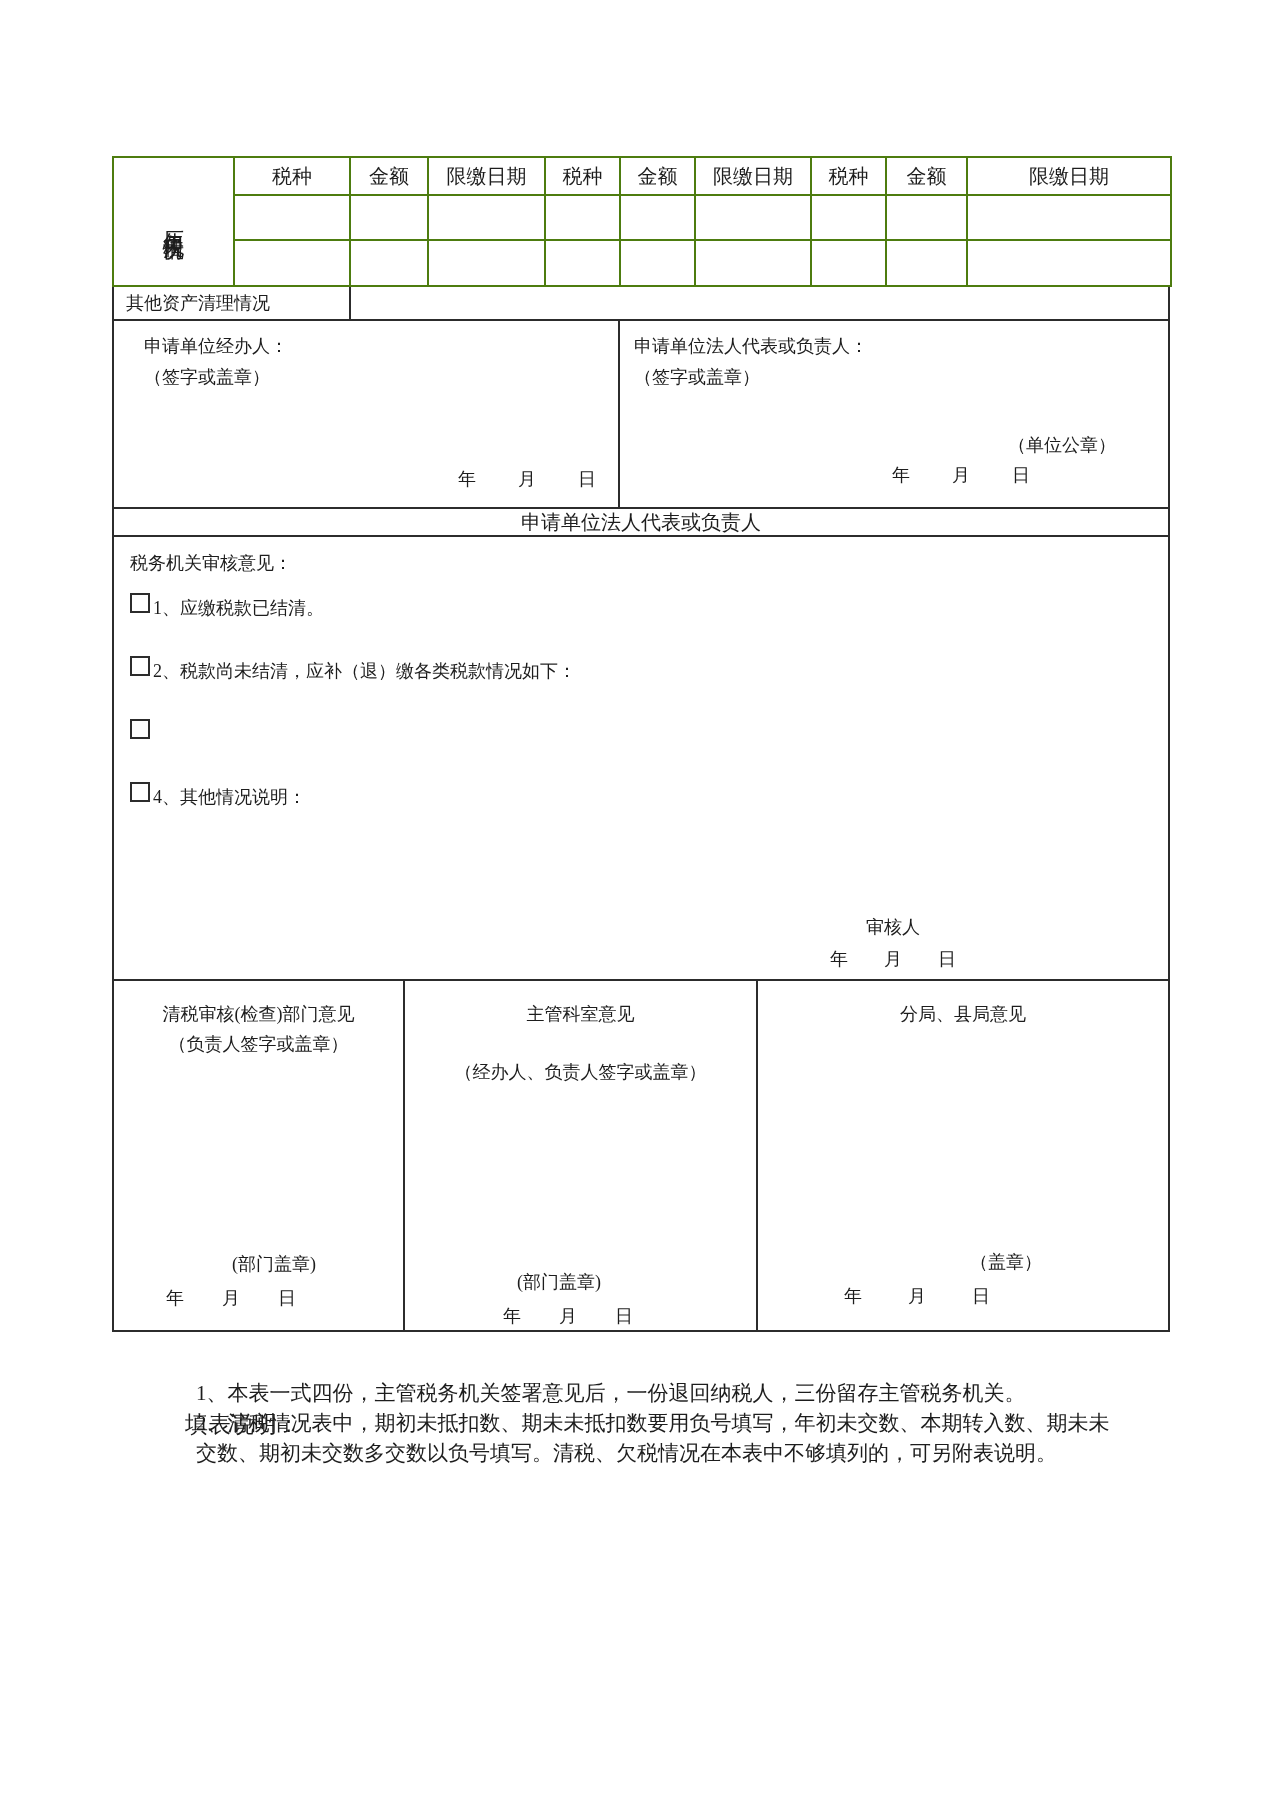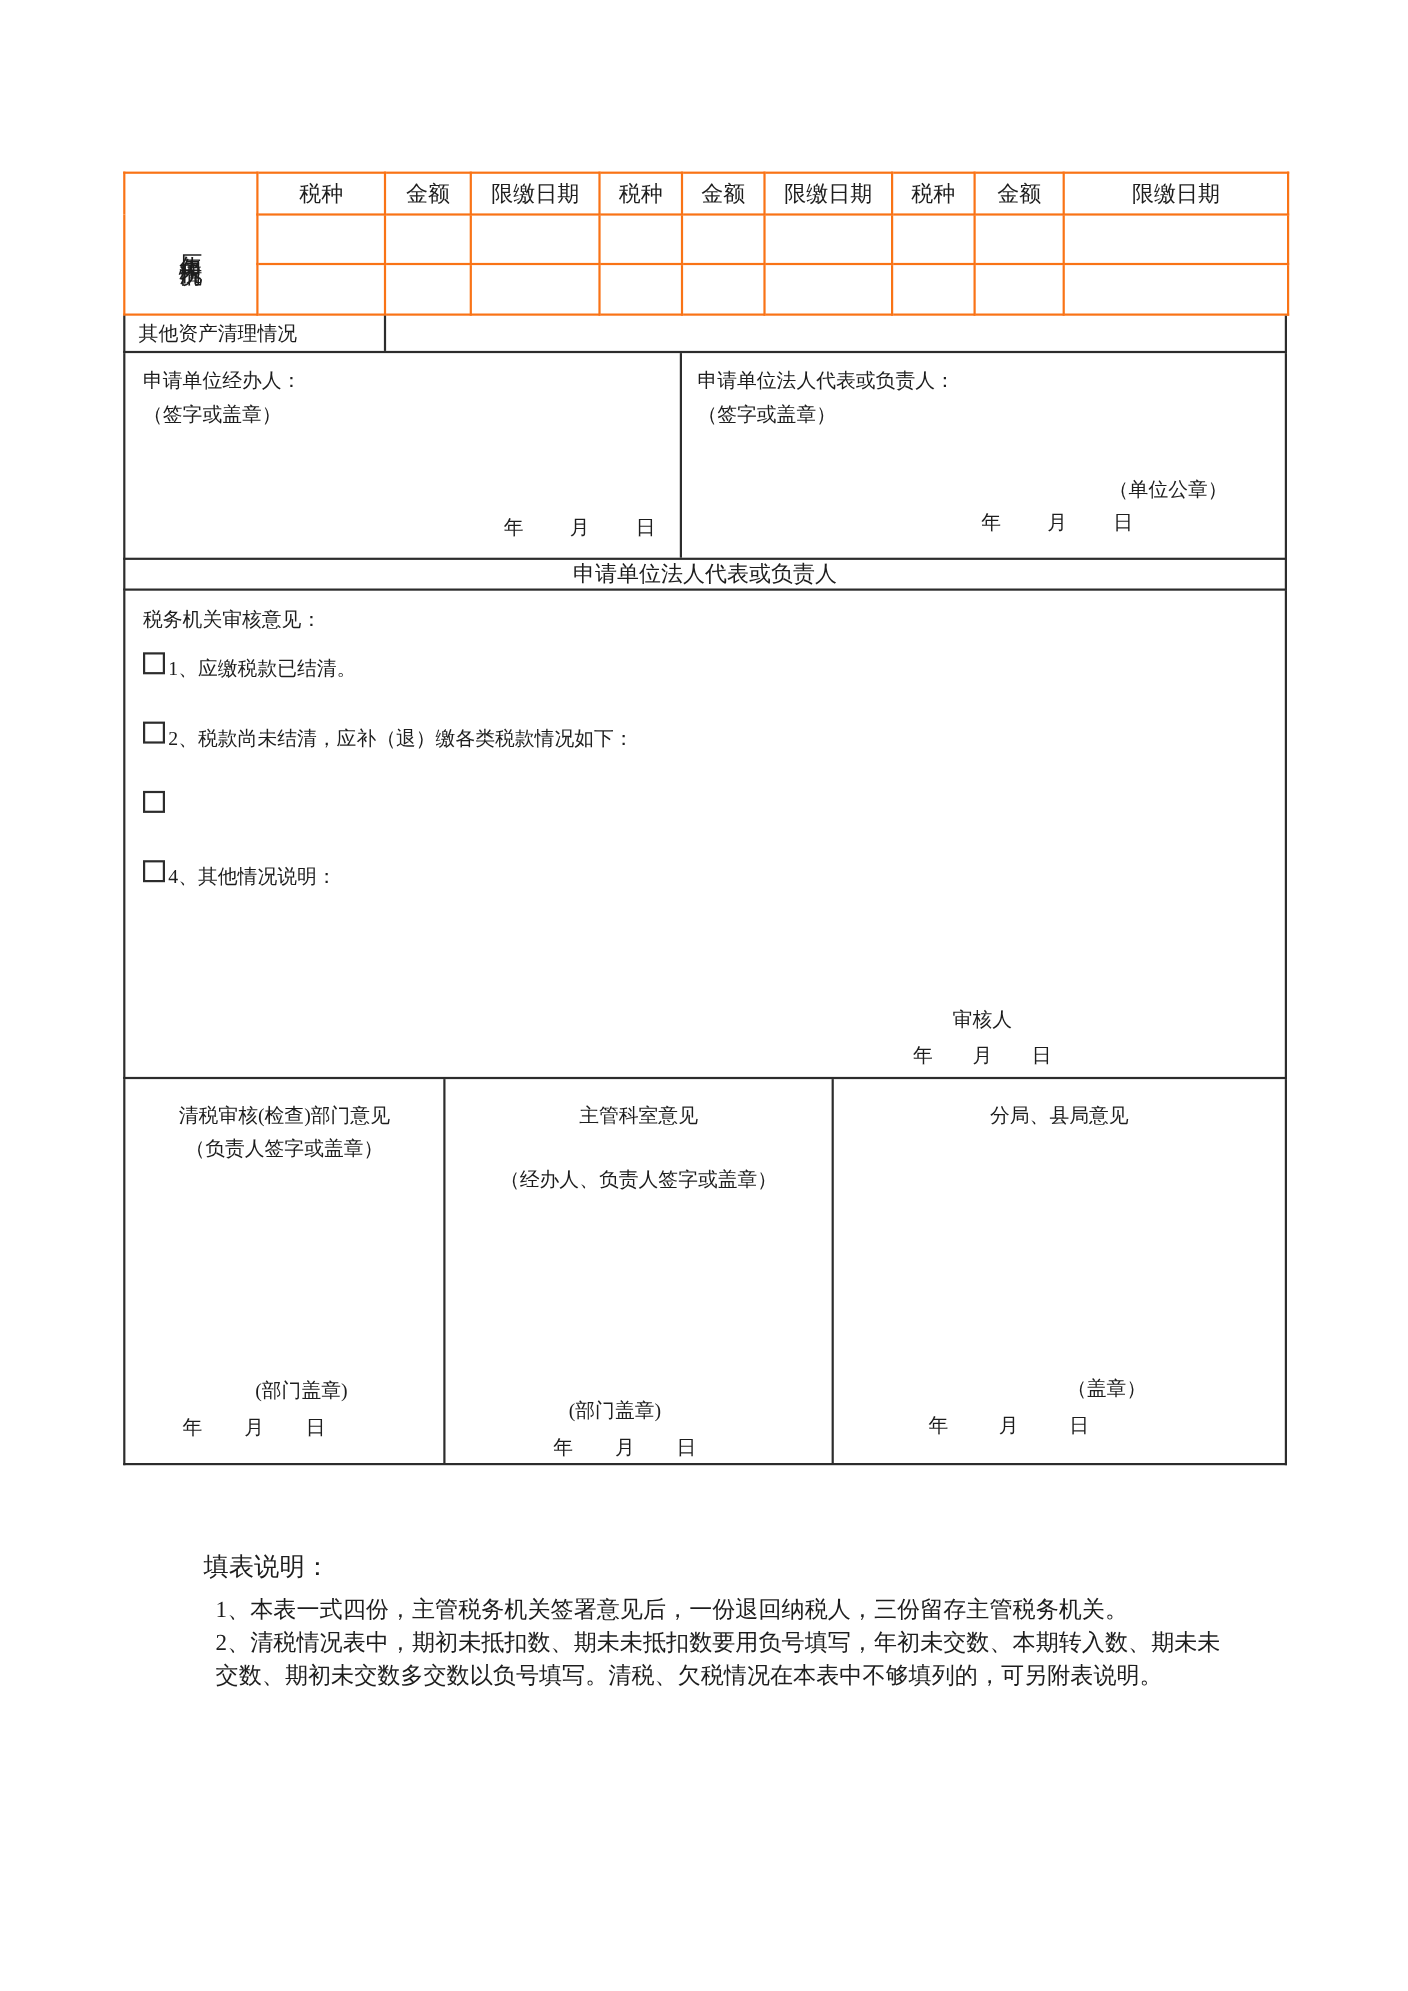--- a/index.html
+++ b/index.html
@@ -12,21 +12,21 @@
   .page { position: relative; width: 1280px; height: 1810px; overflow: hidden; }
 
   .sheet { position: absolute; left: 112px; top: 156px; width: 1058px; }
 
   
   table.arrears {
     border-collapse: collapse; table-layout: fixed;
     width: 100%;
   }
   table.arrears td {
-    border: 2px solid #f97316;
+    border: 2px solid #4d7c0f;
     font-size: 20px; text-align: center; vertical-align: middle;
     padding: 0; overflow: hidden;
   }
   td.corner {
     vertical-align: middle;
   }
   .vlabel {
     writing-mode: vertical-rl;
     display: inline-block;
     height: 116px;
@@ -46,21 +46,21 @@
   .cellsplit > div { box-sizing: border-box; position: relative; }
   .vline { border-right: 2px solid #2c2c2c; }
 
   
   .band-b { height: 34px; }
   .band-b .label { width: 237px; display: flex; align-items: center; padding-left: 12px; }
   .band-b .value { flex: 1; }
 
   
   .band-c { height: 188px; }
-  .band-c .left { width: 506px; padding: 10px 16px; }
+  .band-c .left { width: 506px; padding: 10px 30px; }
   .band-c .right { flex: 1; padding: 10px 14px; }
   .band-c .line { line-height: 31px; }
   .band-c .date-left { position: absolute; left: 344px; bottom: 16px; letter-spacing: 2px; }
   .band-c .seal { position: absolute; right: 52px; top: 112px; }
   .band-c .date-right { position: absolute; left: 272px; top: 142px; letter-spacing: 2px; }
 
   
   .band-d { height: 28px; line-height: 26px; text-align: center; font-size: 20px; }
 
   
@@ -88,21 +88,21 @@
   .date2  { position: absolute; left: 98px;  bottom: 2px;  letter-spacing: 10px; }
   .stamp3 { position: absolute; left: 212px; bottom: 56px; }
   .date3  { position: absolute; left: 86px;  bottom: 22px; letter-spacing: 14px; }
 
   
   .notes-head {
     position: absolute; left: 185px; top: 1409px;
     font-size: 23px; font-weight: normal;
   }
   .notes {
-    position: absolute; left: 196px; top: 1448px; width: 928px;
+    position: absolute; left: 196px; top: 1378px; width: 928px;
     font-size: 21px; line-height: 30px;
   }
   .notes p { margin: 0; }
 </style>
 </head>
 <body>
 
 <div class="page">
   <div class="sheet">
 

